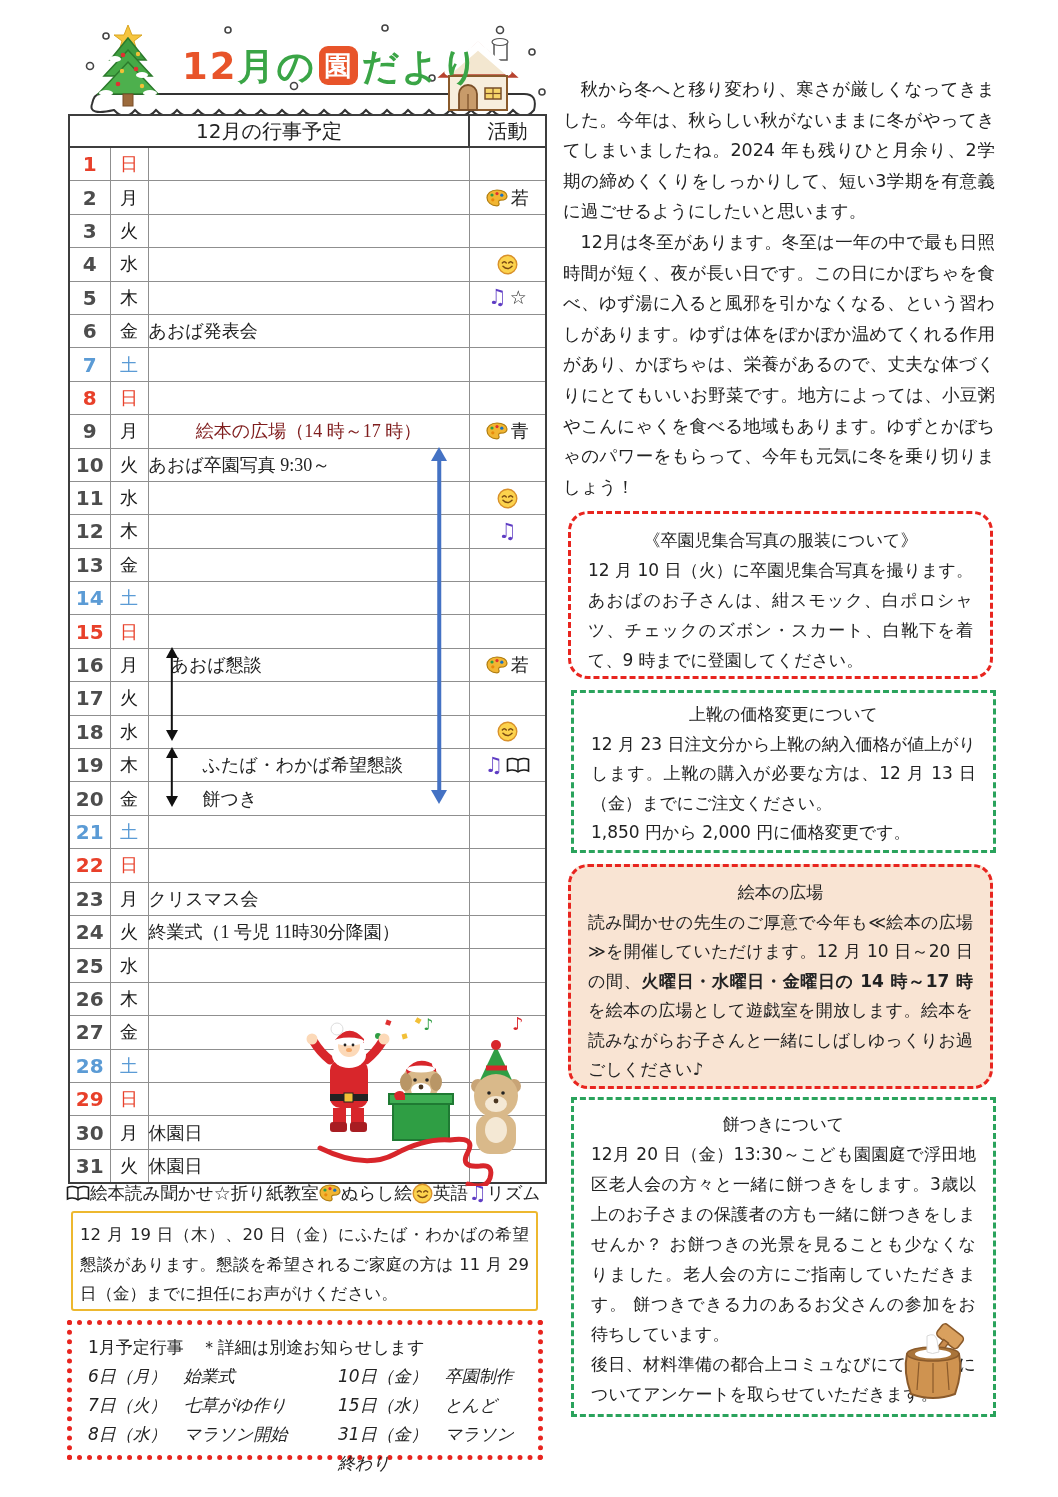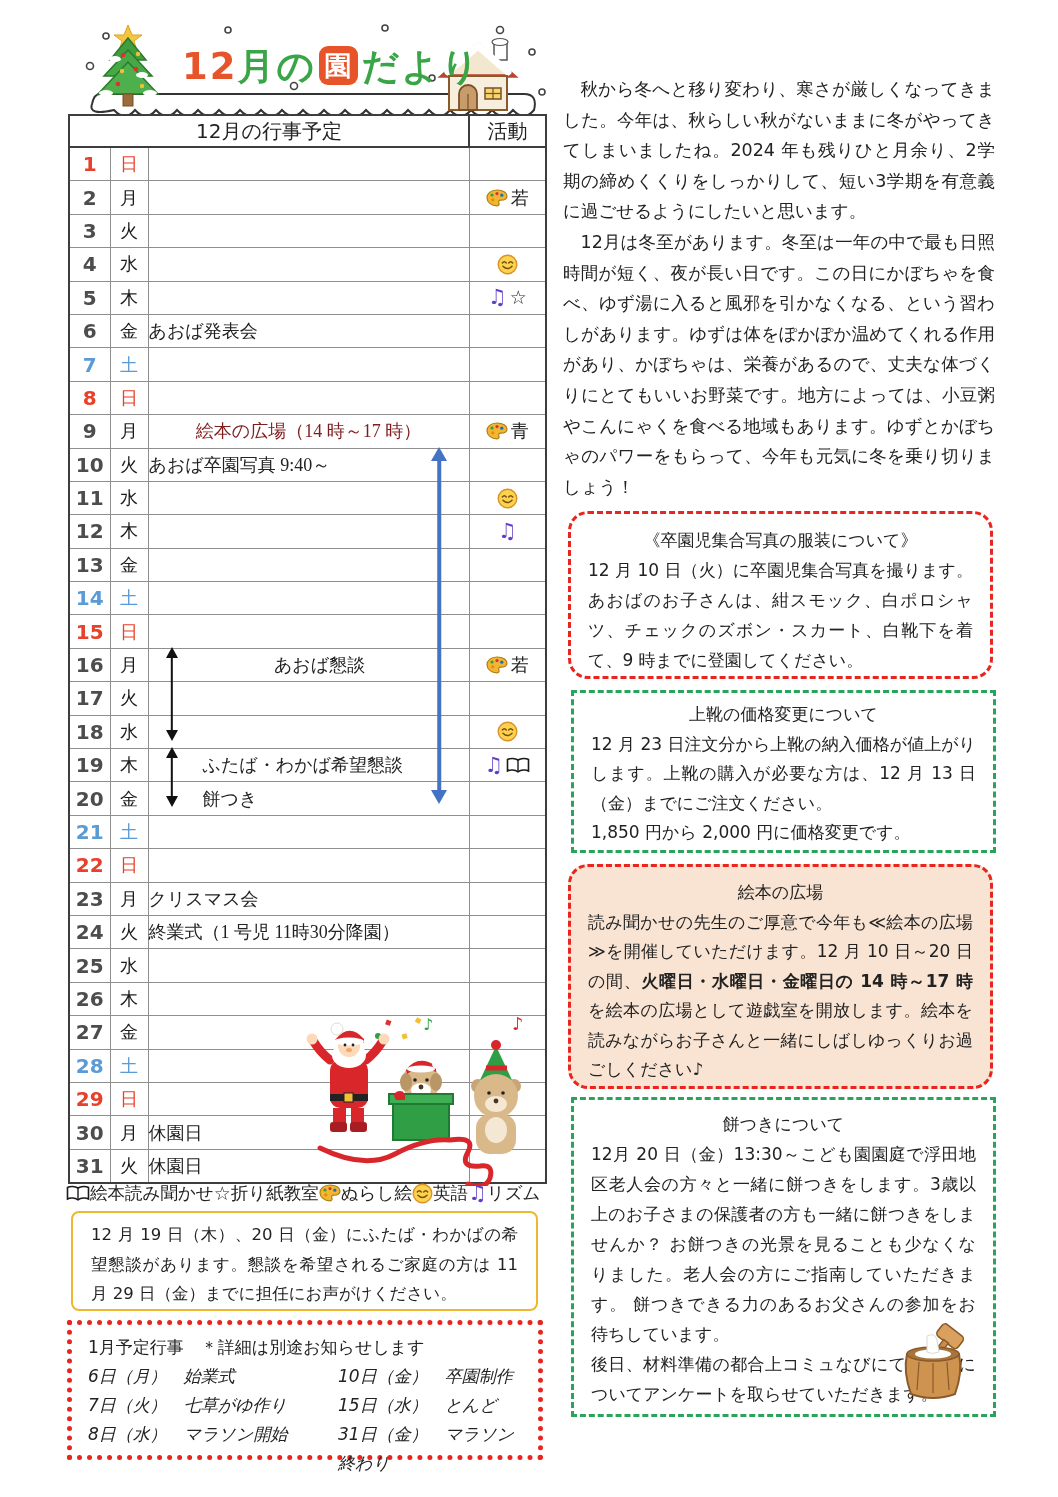--- a/index.html
+++ b/index.html
@@ -27,21 +27,21 @@
   table.cal,table.cal th{border:2px solid #3d3d3d;}
   table.cal td{border:1px solid #8f8f8f;}
   table.cal th{font-size:20px;font-weight:normal;height:30px;padding:0;}
   table.cal td{height:32.4px;padding:0;vertical-align:middle;}
   td.c-day{text-align:center;font-size:20px;font-weight:bold;color:#4d4d4d;}
   td.c-wd{text-align:center;font-size:18px;color:#1a1a1a;}
   tr.t-sun td.c-day,tr.t-sun td.c-wd{color:#e8402a;}
   tr.t-sat td.c-day,tr.t-sat td.c-wd{color:#5b9bd5;}
   td.c-ev{font-size:18px;padding-left:12px;white-space:nowrap;font-family:Liberation Serif, serif;}
   td.c-ev.ev-center{text-align:center;padding-left:0;color:#7f1d1d;}
-  td.c-ev.ev-ind1{padding-left:22px;text-align:center;}
+  td.c-ev.ev-ind1{padding-left:22px;}
   td.c-ev.ev-ind2{padding-left:54px;}
   td.c-act{padding:0;}
   .acts{display:flex;align-items:center;justify-content:center;gap:3px;font-size:18px;}
 
   
   .ico{display:inline-flex;align-items:center;justify-content:center;line-height:1;}
   .ico-note{font-size:21px;color:#5f3dc4;font-weight:bold;font-family:"DejaVu Sans",sans-serif;}
   .ico-star{font-size:19px;color:#222;}
 
   
@@ -56,21 +56,21 @@
   .arrow-k1{left:166px;top:647px;width:12px;height:94px;--c:#111;--hw:6px;--hh:11px;}
   .arrow-k2{left:166px;top:747px;width:12px;height:60px;--c:#111;--hw:6px;--hh:11px;}
   .arrow-k1 .shaft,.arrow-k2 .shaft{top:8px;bottom:8px;width:2.4px;}
 
   
   .legend{position:absolute;left:66px;top:1181px;width:482px;display:flex;
           align-items:center;font-size:17.5px;white-space:nowrap;}
 
   
   .kondan-box{position:absolute;left:71px;top:1211px;width:467px;height:100px;box-sizing:border-box;
-      border:2.5px solid #edb82f;border-radius:8px;padding:7px 18px;font-size:16.5px;
+      border:2.5px solid #edb82f;border-radius:3px;padding:7px 7px;font-size:16.5px;
       line-height:29.5px;text-align:justify;}
   .jan-box{position:absolute;left:67px;top:1320px;width:476px;height:140px;box-sizing:border-box;
       border:5px dotted #e8251f;padding:8px 16px;font-size:17px;line-height:29px;}
   .jan-row{display:grid;grid-template-columns:250px 1fr;font-style:italic;}
 
   
   .ibox{position:absolute;box-sizing:border-box;font-size:17px;line-height:30px;text-align:justify;}
   .ibox .btitle{text-align:center;margin:0;}
   .ibox p{margin:0;}
   .box-photo{left:568px;top:511px;width:425px;height:168px;border:3px dashed #e8251f;
@@ -262,21 +262,21 @@
                   <circle cx="6.8" cy="10.8" r="1.6" fill="#e8890c"></circle>
                 </svg>
               </span>
               <span>青</span>
             </div>
           </td>
     </tr>
         <tr class="t-norm">
       <td class="c-day">10</td>
       <td class="c-wd">火</td>
-      <td class="c-ev">あおば卒園写真 9:40～</td>
+      <td class="c-ev">あおば卒園写真 9:30～</td>
       <td class="c-act">
             <div class="acts"></div>
           </td>
     </tr>
         <tr class="t-norm">
       <td class="c-day">11</td>
       <td class="c-wd">水</td>
       <td class="c-ev"></td>
       <td class="c-act">
             <div class="acts">

